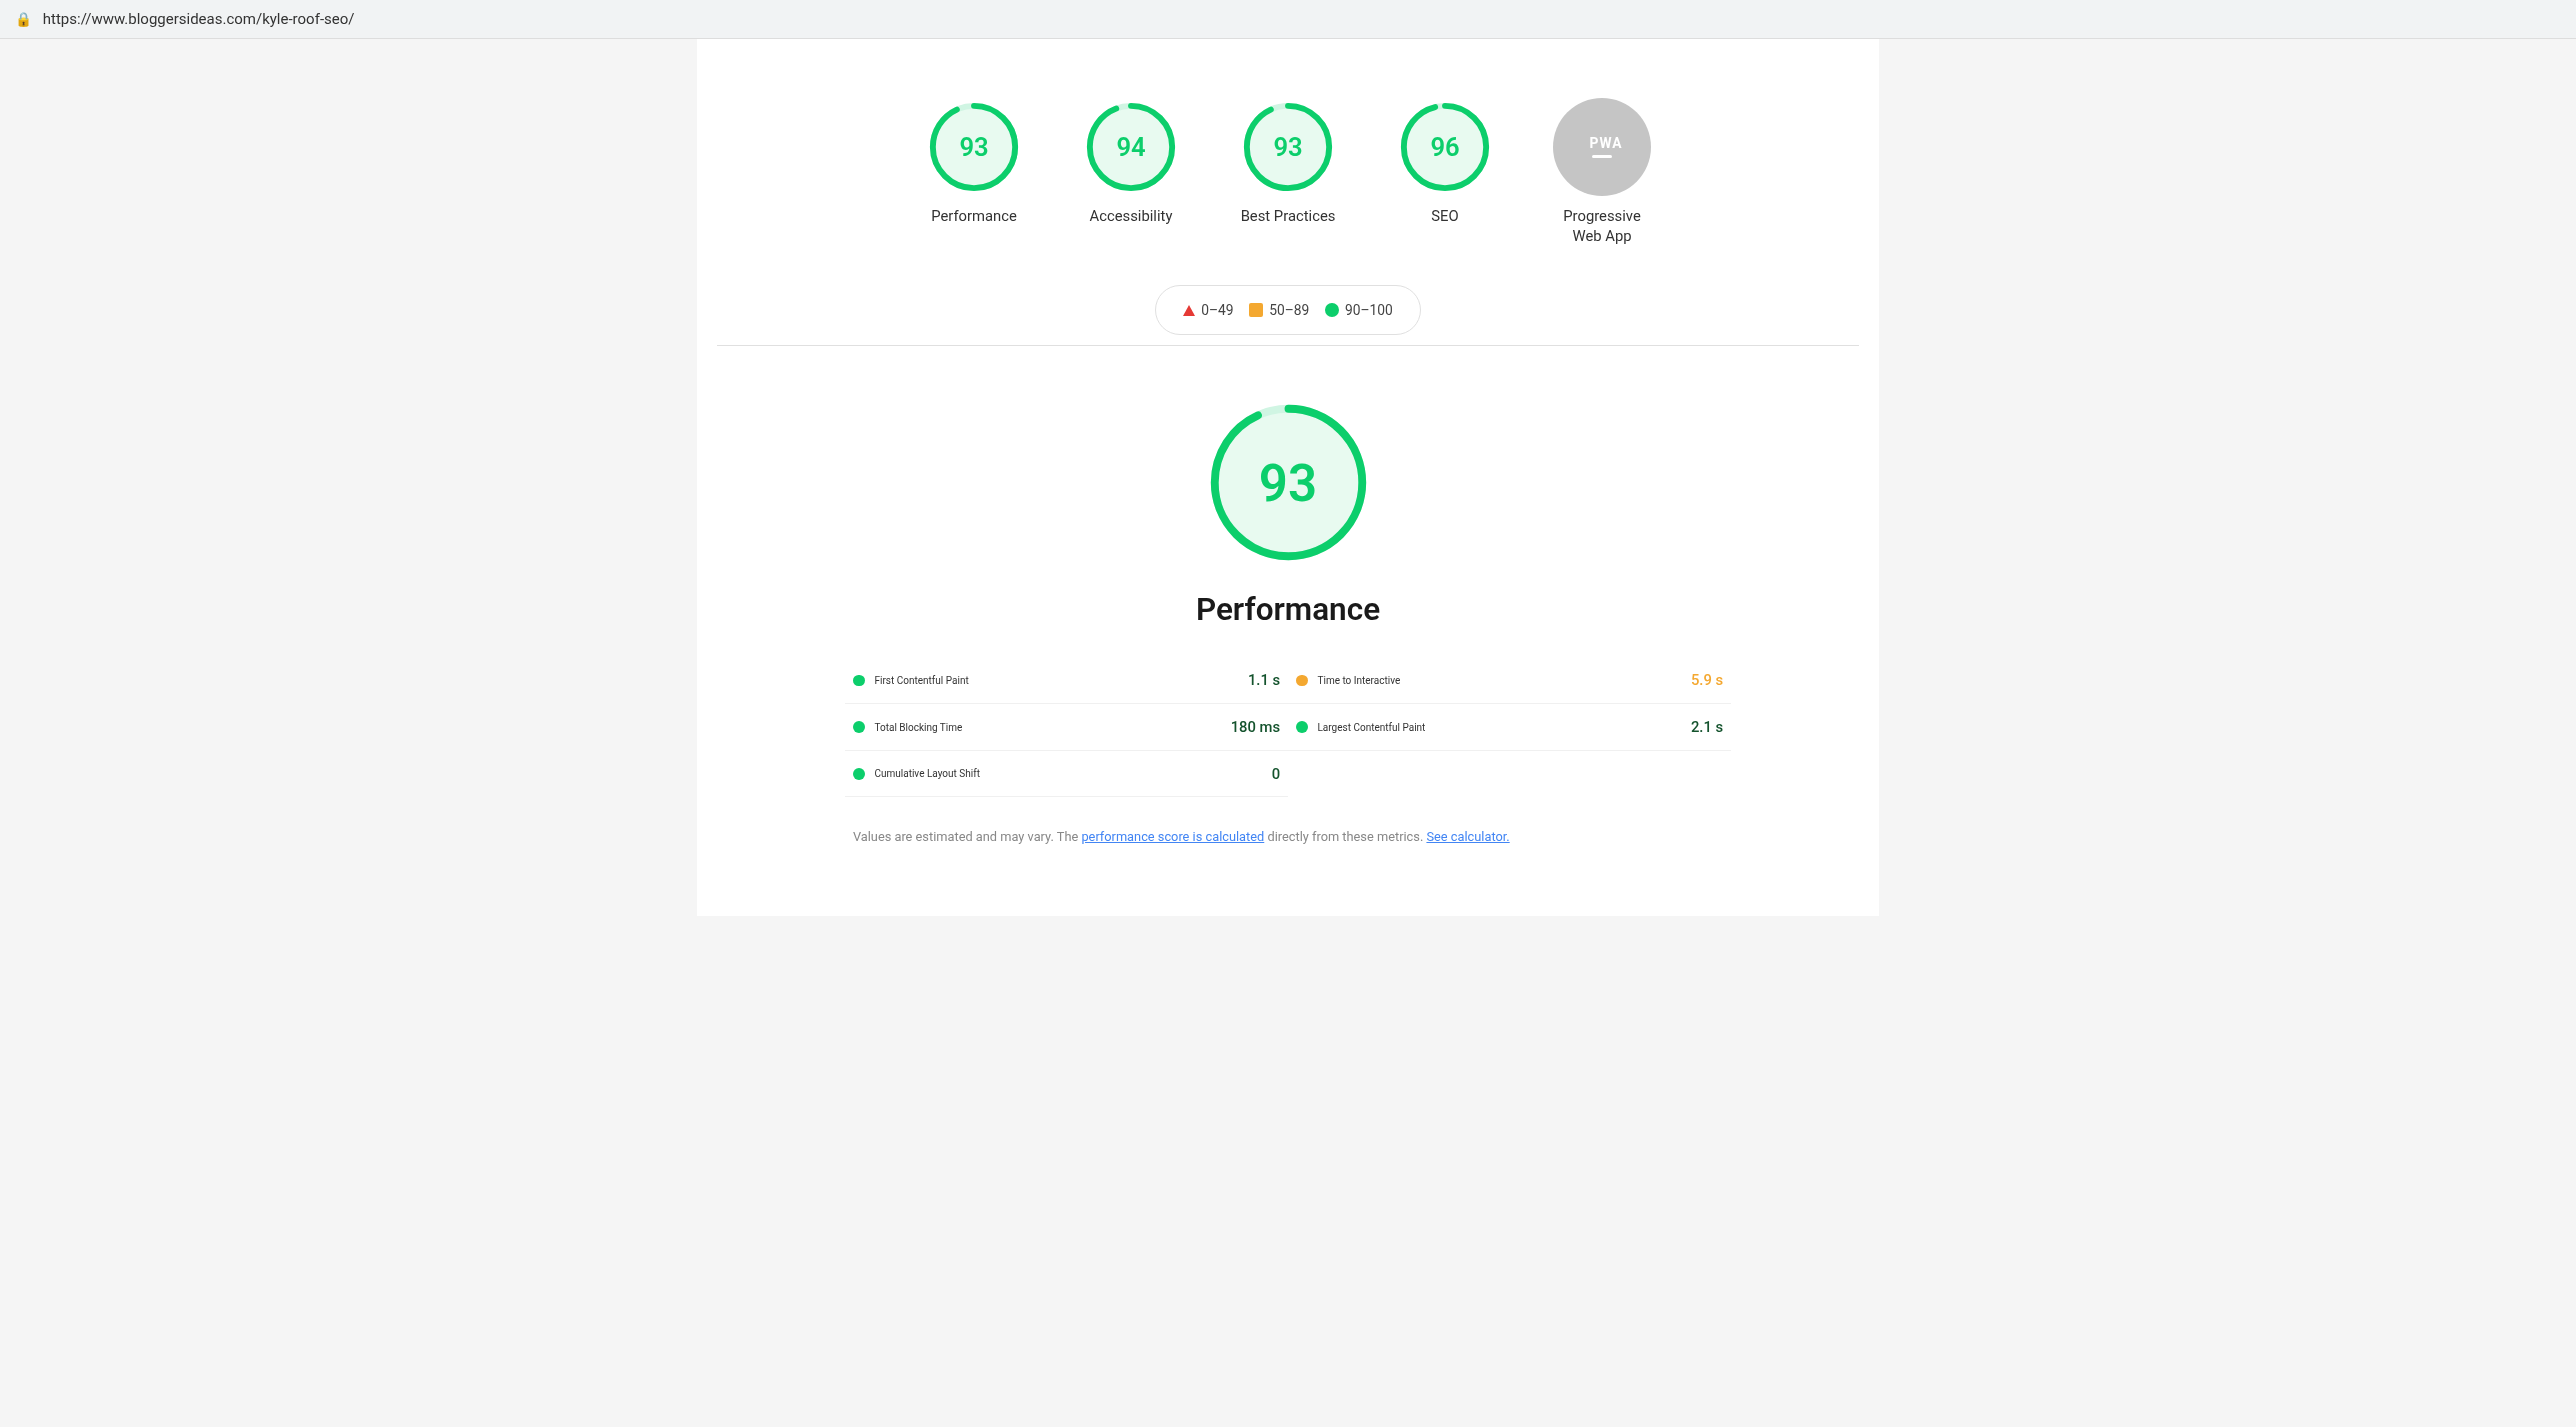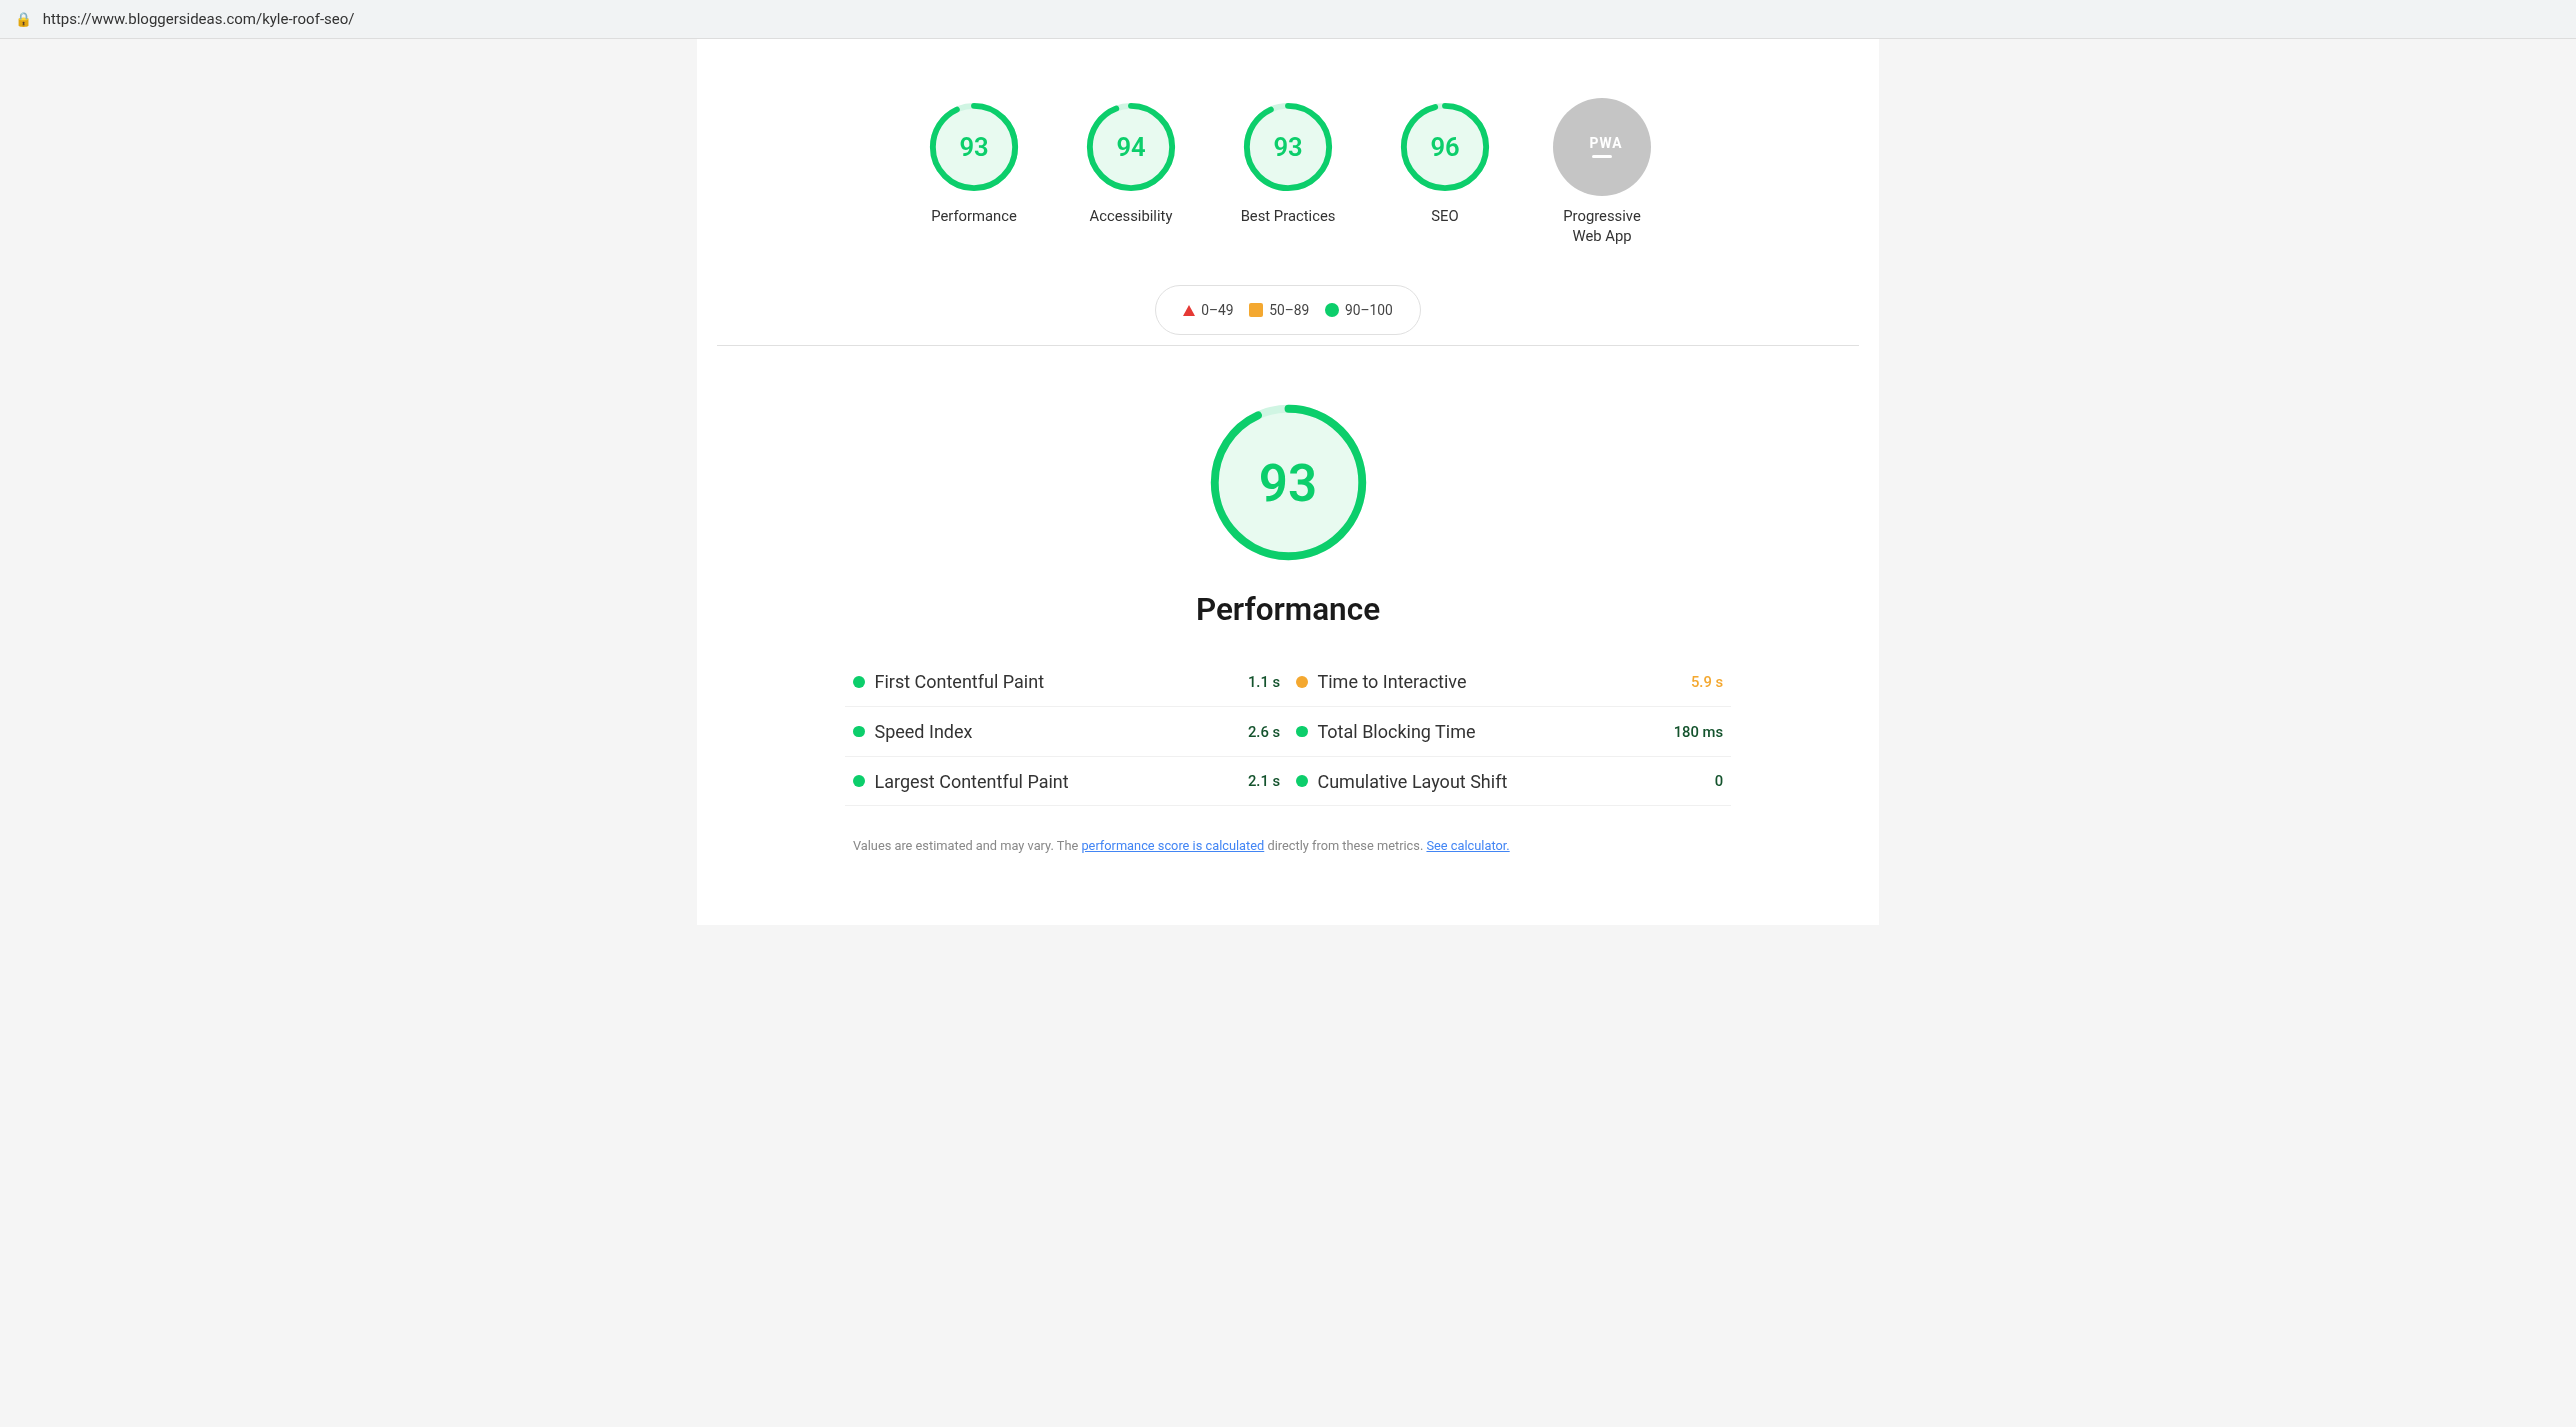--- a/index.html
+++ b/index.html
@@ -224,21 +224,21 @@
     }
     .metric-dot {
       width: 11.8px;
       height: 11.8px;
       border-radius: 50%;
       flex-shrink: 0;
     }
     .dot-green { background: #0cce6b; }
     .dot-orange { background: #f4a830; }
     .metric-name {
-      font-size: 18px;
+      font-size: 10px;
       color: #333;
       flex: 1;
     }
     .metric-value {
       font-size: 14.8px;
       font-weight: 500;
     }
     .value-green { color: #14532d; }
     .value-orange { color: #f4a830; }
     
@@ -357,25 +357,20 @@
     <span class="metric-name">First Contentful Paint</span>
     <span class="metric-value value-green">1.1 s</span>
   </div>
           <div class="metric-row">
     <div class="metric-dot dot-orange"></div>
     <span class="metric-name">Time to Interactive</span>
     <span class="metric-value value-orange">5.9 s</span>
   </div>
           <div class="metric-row">
     <div class="metric-dot dot-green"></div>
-    <span class="metric-name">Speed Index</span>
-    <span class="metric-value value-green">2.6 s</span>
-  </div>
-          <div class="metric-row">
-    <div class="metric-dot dot-green"></div>
     <span class="metric-name">Total Blocking Time</span>
     <span class="metric-value value-green">180 ms</span>
   </div>
           <div class="metric-row">
     <div class="metric-dot dot-green"></div>
     <span class="metric-name">Largest Contentful Paint</span>
     <span class="metric-value value-green">2.1 s</span>
   </div>
           <div class="metric-row">
     <div class="metric-dot dot-green"></div>

